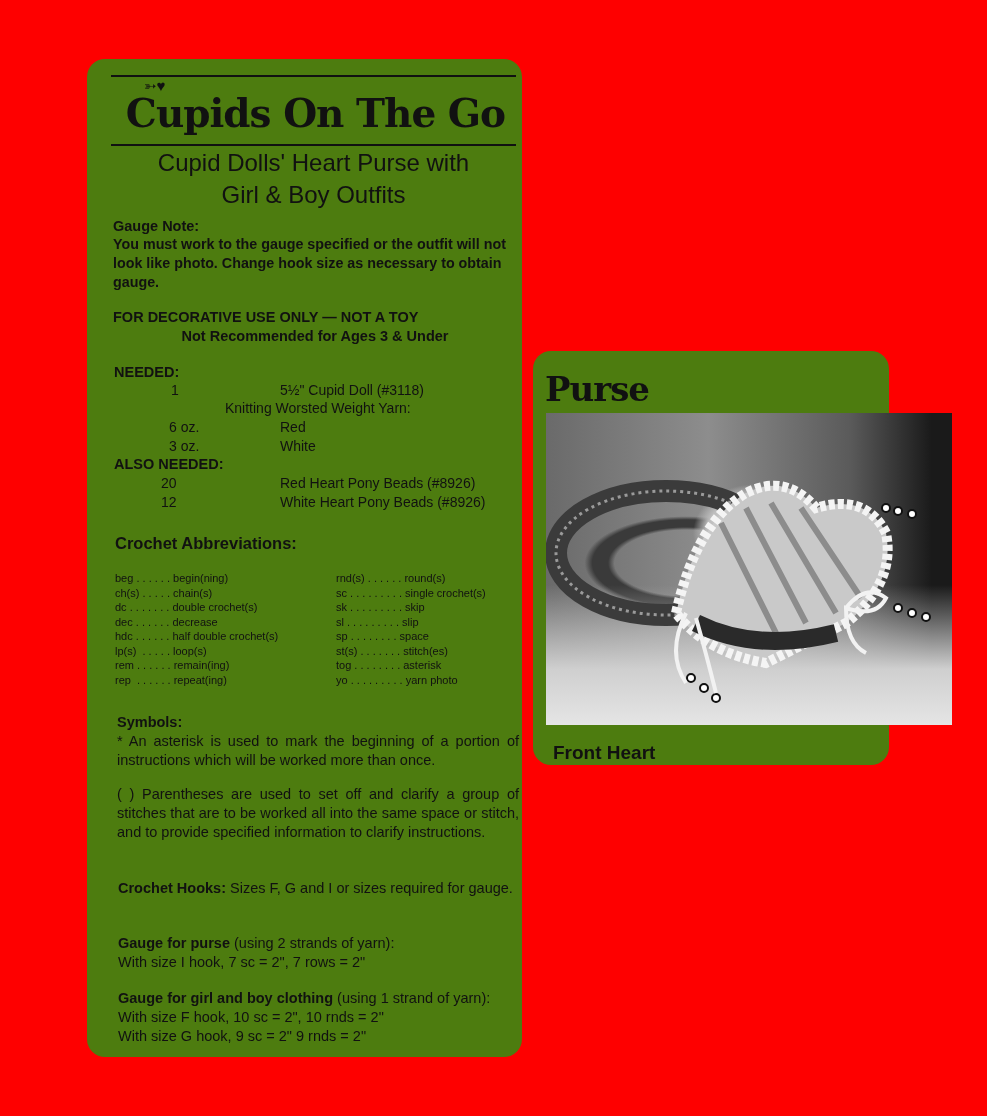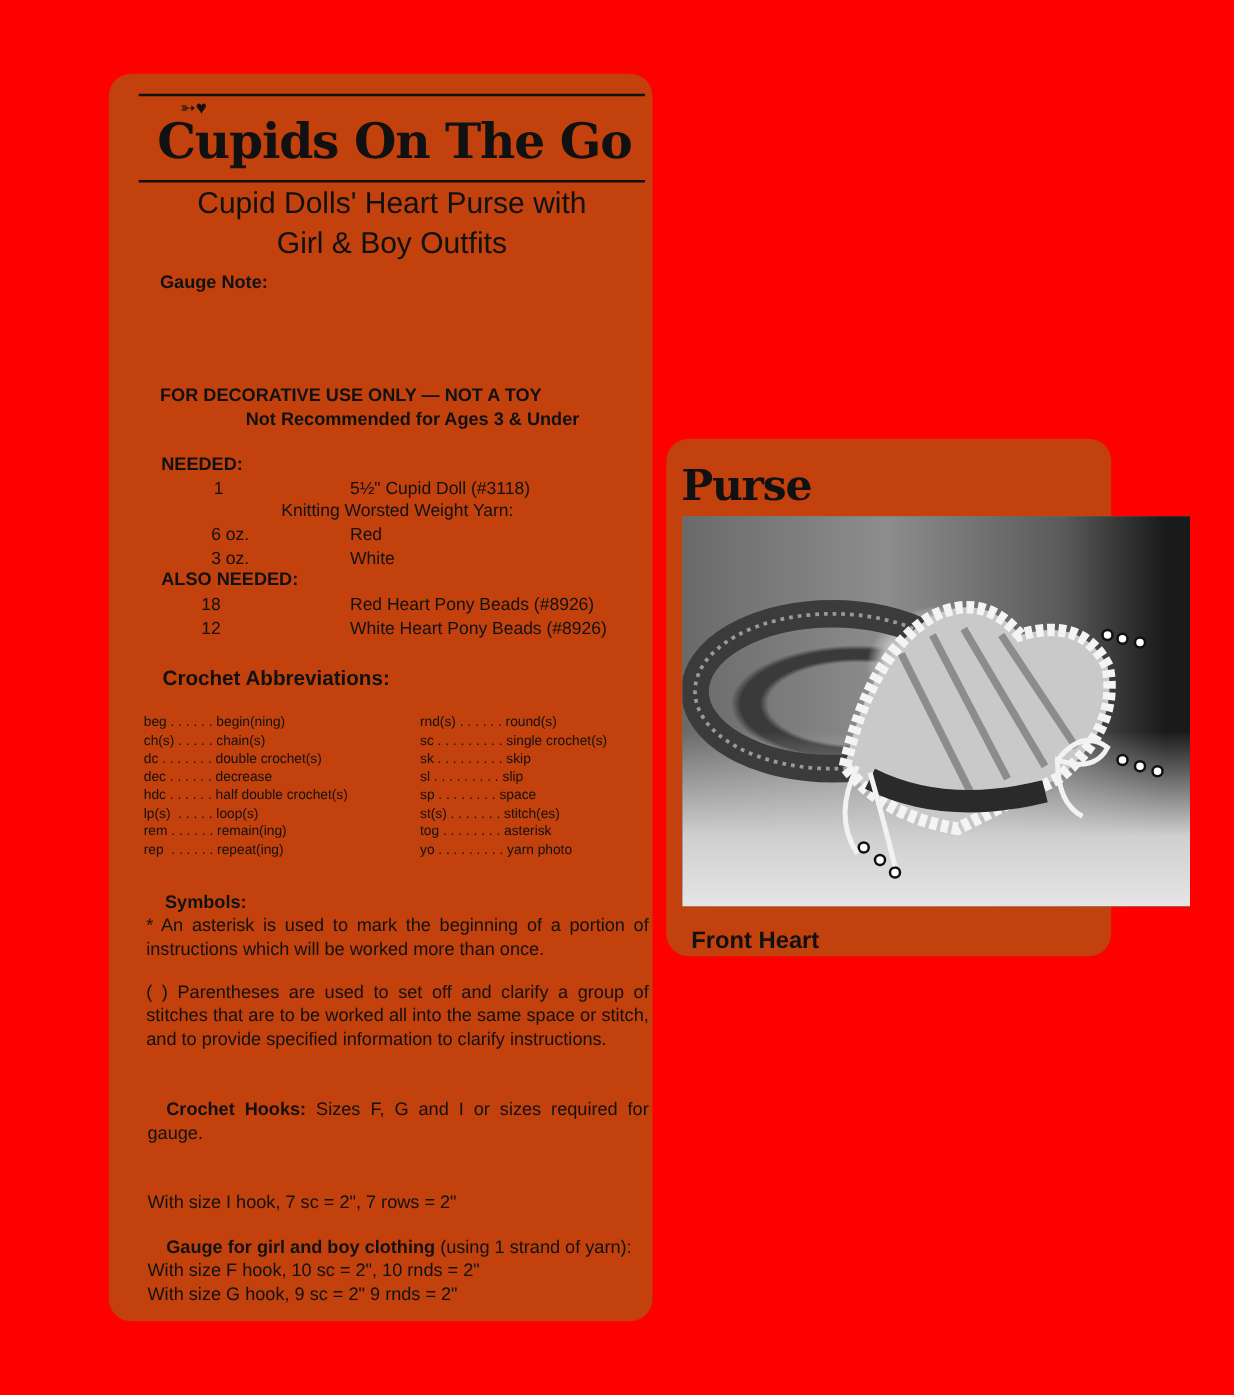--- a/index.html
+++ b/index.html
@@ -1,36 +1,36 @@
 <!DOCTYPE html>
 <html><head>
 <meta charset="utf-8">
 <style>
   html, body { margin: 0; padding: 0; }
   body {
     width: 987px; height: 1116px; background: #fe0000; position: relative; overflow: hidden;
     font-family: "Liberation Sans", sans-serif; color: #111;
   }
-  .card { position: absolute; background: #c2410c; border-radius: 18px; }
+  .card { position: absolute; background: #4d7c0f; border-radius: 18px; }
   #left-card { left: 87px; top: 59px; width: 435px; height: 998px; }
   #right-card { left: 533px; top: 351px; width: 356px; height: 414px; }
 
   .rule { position: absolute; left: 24px; right: 6px; height: 2px; background: #111; }
   .brand {
     position: absolute; left: 26px; top: 26px; width: 405px; text-align: center;
     font-family: "DejaVu Serif", serif; font-weight: bold; font-size: 39px; letter-spacing: -1px;
     line-height: 56px; white-space: nowrap;
   }
   .heart-glyph { position: absolute; left: 57px; top: 18px; font-size: 15px; color:#111; }
   .subtitle {
     position: absolute; left: 24px; width: 405px; top: 88px; text-align: center;
     font-size: 24px; line-height: 32px;
   }
   .txt { position: absolute; font-size: 14.5px; line-height: 19px; }
-  .b { font-weight: bold; margin-left: 15px; }
+  .b { font-weight: bold; }
   .left-col { left: 26px; width: 404px; }
   .justify { text-align: justify; }
 
   .needed-row { position: absolute; font-size: 14px; line-height: 18px; }
   .abbr { position: absolute; font-size: 11px; line-height: 14.5px; }
   .abbr-line { white-space: pre; }
 
   .purse-title {
     position: absolute; left: 12px; top: 18px; font-family: "DejaVu Serif", serif; font-weight: bold;
     font-size: 34px; letter-spacing: -1px;
@@ -56,35 +56,36 @@
   <div class="brand">Cupids On The Go</div>
   <span class="heart-glyph">➳♥</span>
   <div class="rule" style="top:85px;"></div>
 
   <div class="subtitle">
     <div>Cupid Dolls' Heart Purse with</div>
     <div>Girl &amp; Boy Outfits</div>
   </div>
 
   <div class="txt left-col b" style="top:158px;">Gauge Note:</div>
+  <div class="txt left-col b" style="top:176px; font-size:14.3px;">You must work to the gauge specified or the outfit will not look like photo. Change hook size as necessary to obtain gauge.</div>
 
   <div class="txt left-col b" style="top:249px;">FOR DECORATIVE USE ONLY — NOT A TOY</div>
   <div class="txt left-col b" style="top:268px;text-align:center;">Not Recommended for Ages 3 &amp; Under</div>
 
   <div class="txt b" style="left:27px; top:304px;">NEEDED:</div>
   <div class="needed-row" style="left:84px; top:322px;">1</div>
   <div class="needed-row" style="left:193px; top:322px;">5½"  Cupid Doll (#3118)</div>
   <div class="needed-row" style="left:138px; top:340px;">Knitting Worsted Weight Yarn:</div>
   <div class="needed-row" style="left:82px; top:359px;">6 oz.</div>
   <div class="needed-row" style="left:193px; top:359px;">Red</div>
   <div class="needed-row" style="left:82px; top:378px;">3 oz.</div>
   <div class="needed-row" style="left:193px; top:378px;">White</div>
 
   <div class="txt b" style="left:27px; top:396px;">ALSO NEEDED:</div>
-  <div class="needed-row" style="left:74px; top:415px;">18</div>
+  <div class="needed-row" style="left:74px; top:415px;">20</div>
   <div class="needed-row" style="left:193px; top:415px;">Red Heart Pony Beads (#8926)</div>
   <div class="needed-row" style="left:74px; top:434px;text-align:right;">12</div>
   <div class="needed-row" style="left:193px; top:434px;">White Heart Pony Beads (#8926)</div>
 
   <div class="txt b" style="left:28px; top:475px; font-size:16.5px;">Crochet Abbreviations:</div>
   <div class="abbr" style="left:28px; top:512px;">
     <div class="abbr-line">beg . . . . . . begin(ning)</div>
     <div class="abbr-line">ch(s) . . . . . chain(s)</div>
     <div class="abbr-line">dc . . . . . . . double crochet(s)</div>
     <div class="abbr-line">dec . . . . . . decrease</div>
@@ -103,20 +104,21 @@
     <div class="abbr-line">tog . . . . . . . . asterisk</div>
     <div class="abbr-line">yo . . . . . . . . . yarn photo</div>
   </div>
 
   <div class="txt b" style="left:30px; top:654px;">Symbols:</div>
   <div class="txt justify" style="left:30px; width:402px; top:673px;">* An asterisk is used to mark the beginning of a portion of instructions which will be worked more than once.</div>
   <div class="txt justify" style="left:30px; width:402px; top:726px;">( ) Parentheses are used to set off and clarify a group of stitches that are to be worked all into the same space or stitch, and to provide specified information to clarify instructions.</div>
 
   <div class="txt justify" style="left:31px; width:401px; top:820px;"><span class="b">Crochet Hooks:</span><span> Sizes F, G and I or sizes required for gauge.</span></div>
 
+  <div class="txt" style="left:31px; width:401px; top:875px;"><span class="b">Gauge for purse</span><span> (using 2 strands of yarn):</span></div>
   <div class="txt" style="left:31px; top:894px;">With size I hook, 7 sc = 2", 7 rows = 2"</div>
 
   <div class="txt" style="left:31px; width:404px; top:930px;"><span class="b">Gauge for girl and boy clothing</span><span> (using 1 strand of yarn):</span></div>
   <div class="txt" style="left:31px; top:949px;">With size F hook, 10 sc = 2", 10 rnds = 2"</div>
   <div class="txt" style="left:31px; top:968px;">With size G hook, 9 sc = 2" 9 rnds = 2"</div>
 </div>
 
 <div class="card" id="right-card">
   <div class="purse-title">Purse</div>
   <div class="photo" title="Crocheted heart purse with beaded ties">

